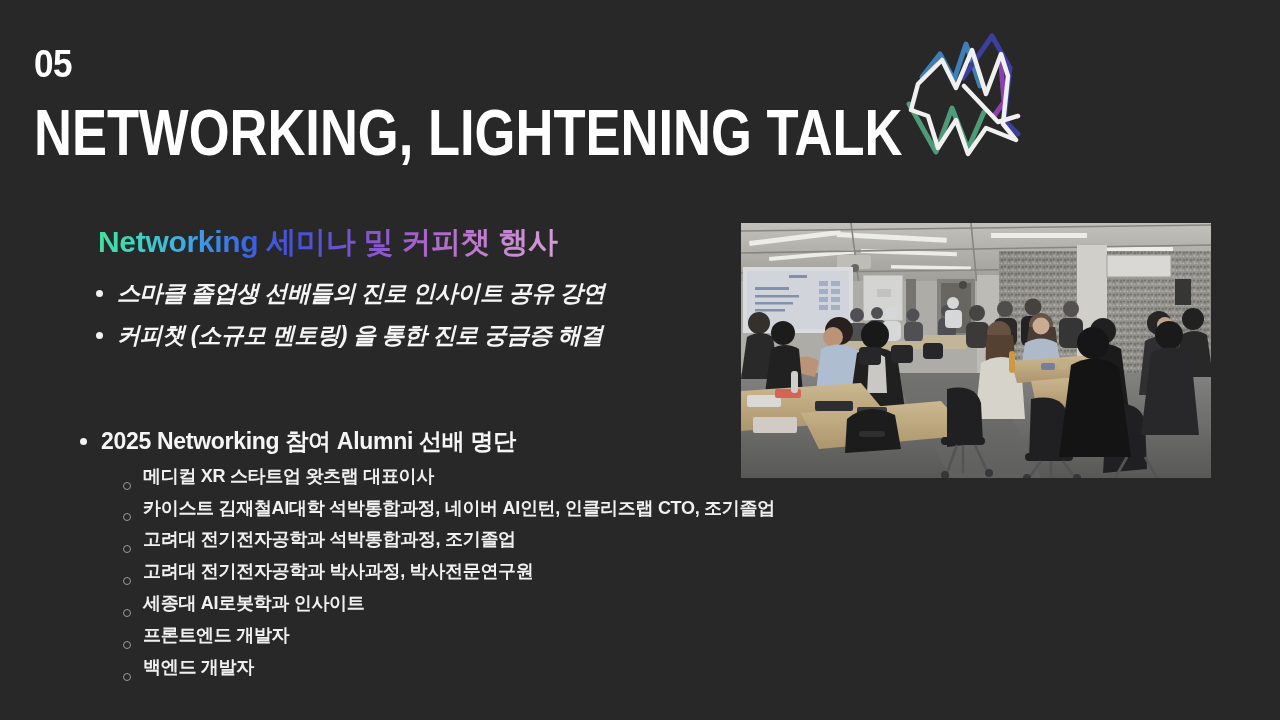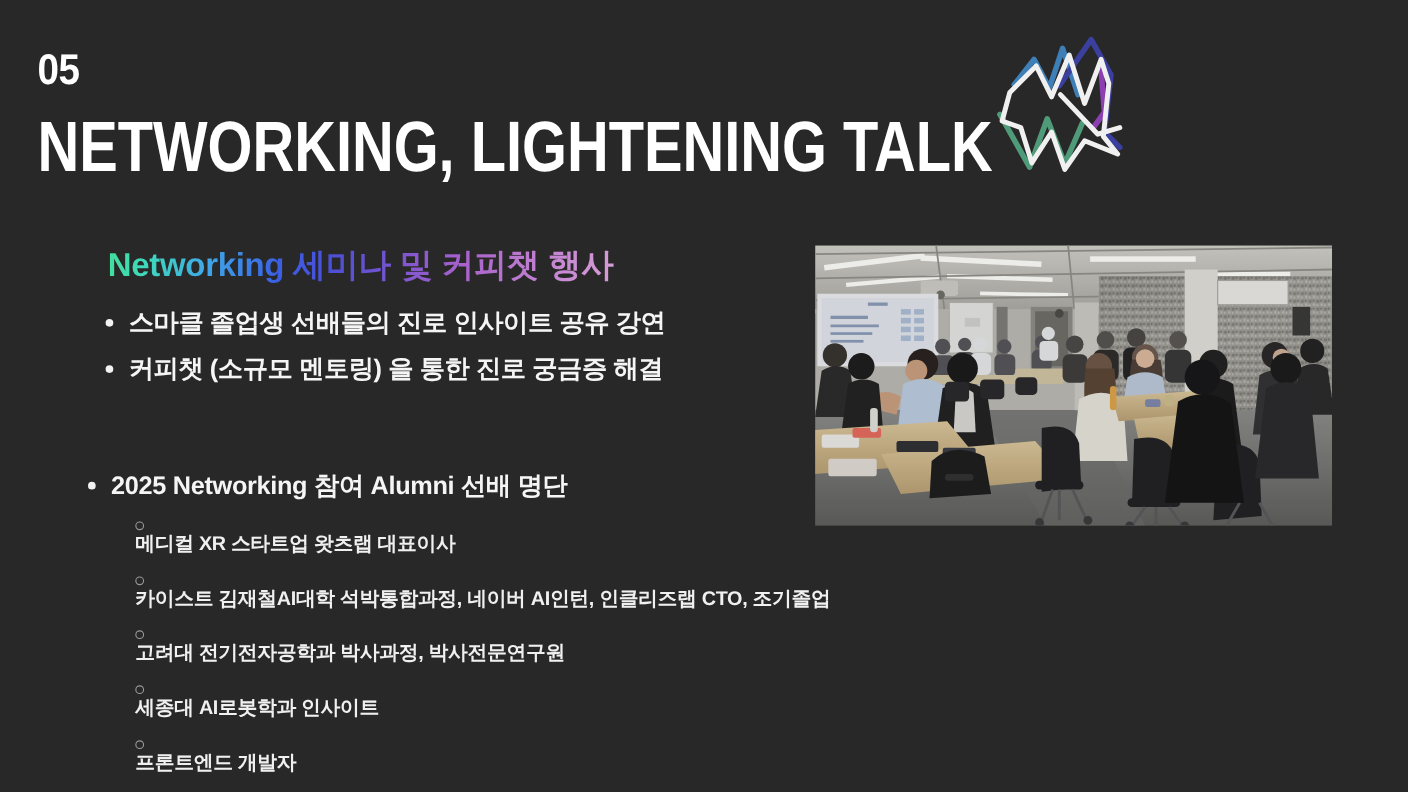--- a/index.html
+++ b/index.html
@@ -96,20 +96,21 @@
     position: absolute;
     left: 96px;
     top: 277px;
     width: 620px;
   }
 
   .bullet-row {
     display: flex;
     align-items: flex-start;
     margin-bottom: 9px;
+    font-style: italic;
   }
 
   .bullet-dot {
     width: 7px;
     height: 7px;
     border-radius: 50%;
     background: #f2f2f2;
     flex: 0 0 auto;
     margin-top: 13px;
     margin-right: 14px;
@@ -147,23 +148,22 @@
     letter-spacing: -0.3px;
   }
 
   .sub-list {
     margin-top: 6px;
     margin-left: 43px;
   }
 
   .sub-row {
     display: flex;
-    align-items: flex-start;
+    align-items: flex-end;
     margin-bottom: 6px;
-    flex-direction: column;
   }
 
   .sub-ring {
     width: 8px;
     height: 8px;
     border-radius: 50%;
     border: 1.4px solid #9a9a9a;
     background: transparent;
     flex: 0 0 auto;
     margin-top: 10px;
@@ -246,20 +246,24 @@
       <div class="sub-row">
         <span class="sub-ring"></span>
         <span class="sub-text">메디컬 XR 스타트업 왓츠랩 대표이사</span>
       </div>
 
       <div class="sub-row">
         <span class="sub-ring"></span>
         <span class="sub-text">카이스트 김재철AI대학 석박통합과정, 네이버 AI인턴, 인클리즈랩 CTO, 조기졸업</span>
       </div>
 
+      <div class="sub-row">
+        <span class="sub-ring"></span>
+        <span class="sub-text">고려대 전기전자공학과 석박통합과정, 조기졸업</span>
+      </div>
 
       <div class="sub-row">
         <span class="sub-ring"></span>
         <span class="sub-text">고려대 전기전자공학과 박사과정, 박사전문연구원</span>
       </div>
 
       <div class="sub-row">
         <span class="sub-ring"></span>
         <span class="sub-text">세종대 AI로봇학과 인사이트</span>
       </div>

